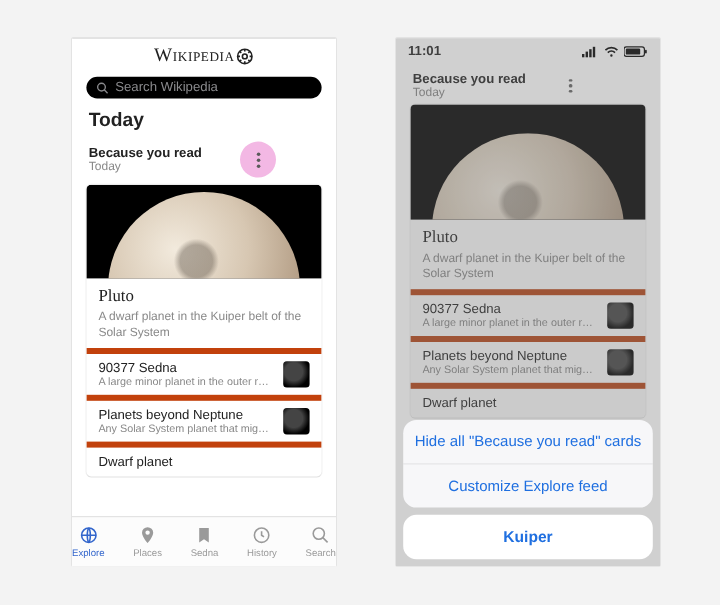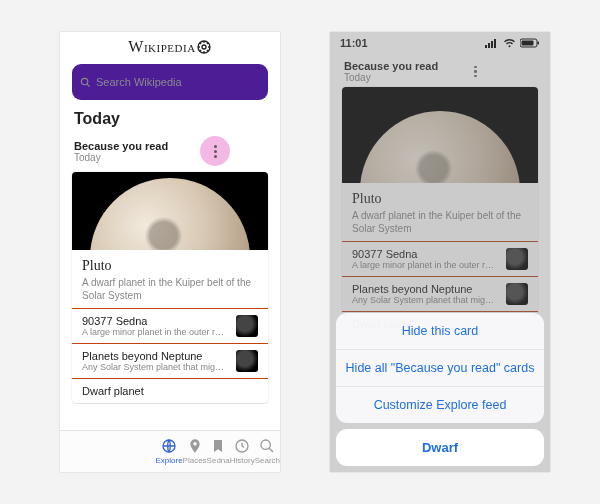--- a/index.html
+++ b/index.html
@@ -42,23 +42,23 @@
     padding: 6px 14px 4px;
   }
   .brand {
     font-family: "Times New Roman", serif;
     font-variant: small-caps;
     letter-spacing: 0.5px;
     font-size: 16px;
   }
   .search-box {
     margin: 4px 12px 10px;
-    background: #4c1d95;
+    background: #000000;
     border-radius: 9px;
-    height: 36px;
+    height: 18px;
     display: flex;
     align-items: center;
     padding: 0 8px;
     color: #8a8a8d;
     font-size: 11px;
     gap: 5px;
   }
   .section-title {
     font-size: 16px;
     font-weight: 700;
@@ -113,40 +113,40 @@
     font-family: Georgia, "Times New Roman", serif;
     font-size: 14px;
     margin-bottom: 2px;
   }
   .card .sub { font-size: 10px; color: #888; line-height: 1.3; }
   .row {
     display: flex;
     justify-content: space-between;
     align-items: center;
     padding: 6px 10px;
-    border-top: 1px solid #c2410c;
+    border-top: 5px solid #c2410c;
     gap: 8px;
   }
   .row .txt { flex: 1; min-width: 0; }
   .row .t1 { font-size: 11px; font-weight: 500; white-space: nowrap; overflow: hidden; text-overflow: ellipsis; }
   .row .t2 { font-size: 9px; color: #888; white-space: nowrap; overflow: hidden; text-overflow: ellipsis; }
   .thumb {
     flex: 0 0 22px;
     width: 22px; height: 22px;
     background: radial-gradient(circle at 40% 40%, #444 0 40%, #000 70%);
     border-radius: 3px;
   }
   
   .tabbar {
     position: absolute;
     bottom: 0; left: 0; right: 0;
     height: 42px;
     border-top: 1px solid #e3e3e3;
     display: flex;
-    justify-content: flex-end;
+    justify-content: space-between;
     align-items: center;
     background: #fcfcfc;
     font-size: 8px;
     color: #9a9a9a;
   }
   .tab { display: flex; flex-direction: column; align-items: center; gap: 2px; }
   .tab.active { color: #3366cc; }
   .tab svg { width: 16px; height: 16px; }
   
   .dim-layer {
@@ -361,19 +361,18 @@
           <div class="t2"></div>
         </div>
       </div>
     </div>
   </div>
 
   <div class="dim-layer"></div>
 
   <div class="sheet-wrap">
     <div class="sheet">
-      <div class="sheet-item">Hide this card</div>
       <div class="sheet-item">Hide all "Because you read" cards</div>
       <div class="sheet-item">Customize Explore feed</div>
     </div>
-    <div class="sheet-cancel">Dwarf</div>
+    <div class="sheet-cancel">Kuiper</div>
   </div>
 </div>
 
 </body></html>

